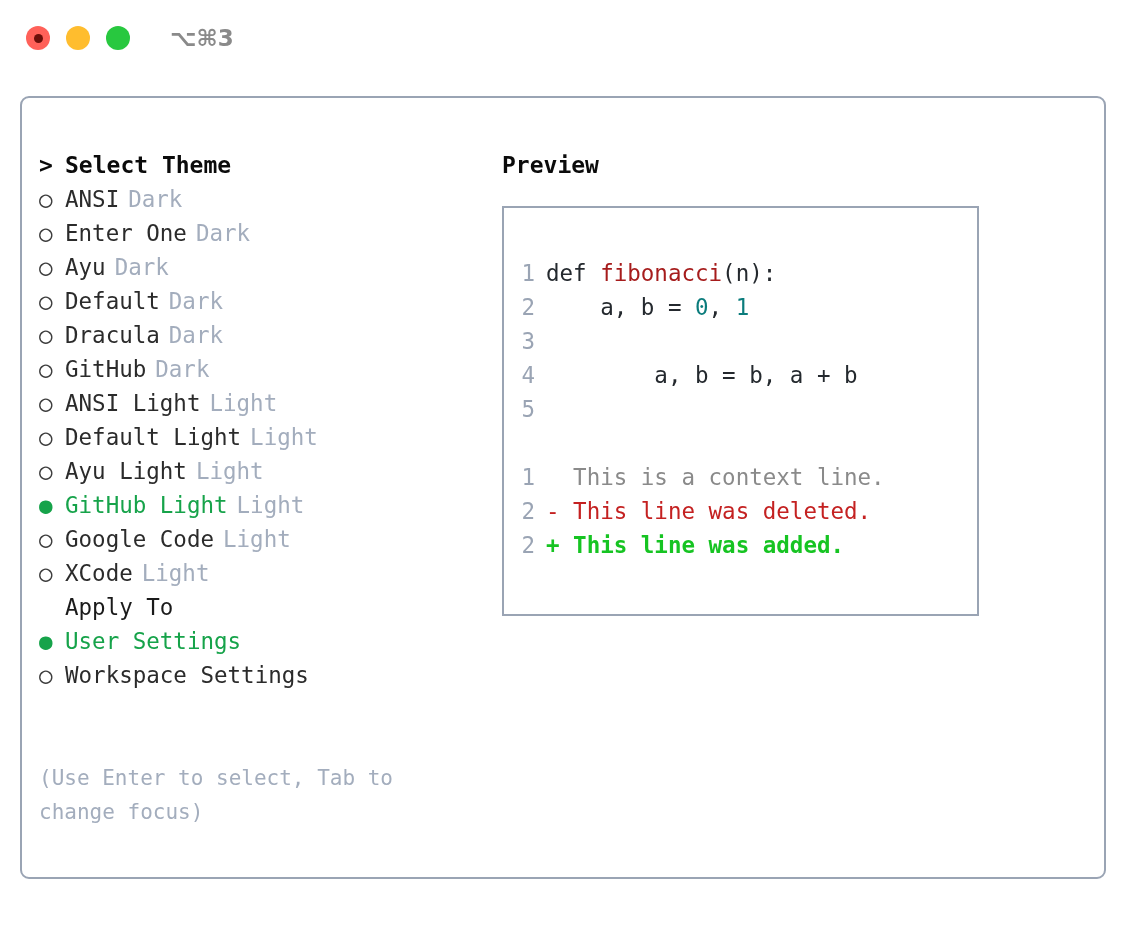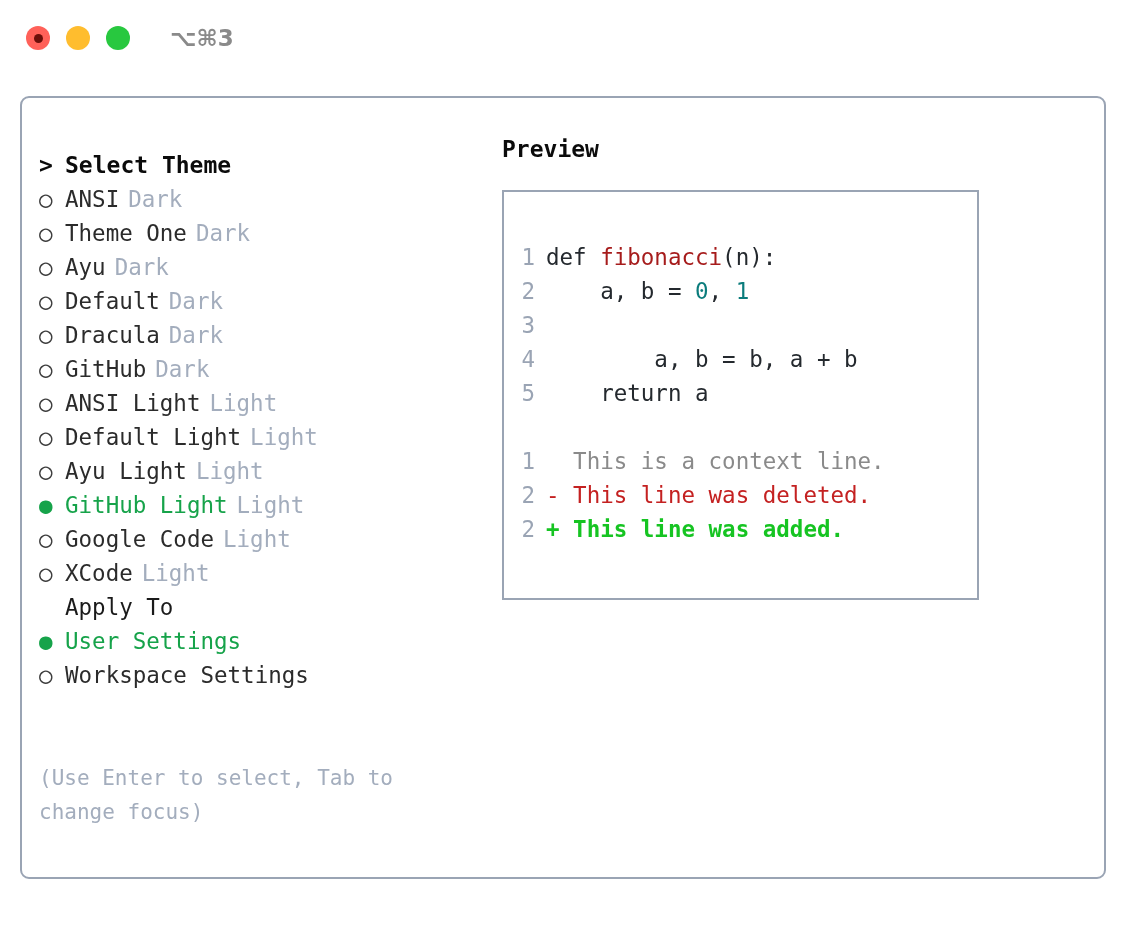--- a/index.html
+++ b/index.html
@@ -124,21 +124,21 @@
     width: 420px;
     font-size: 21px;
     line-height: 34px;
     color: #a3adbd;
   }
 
   
   #preview-column {
     position: absolute;
     left: 480px;
-    top: 34px;
+    top: 50px;
     width: 490px;
   }
   #preview-heading {
     font-size: 23px;
     font-weight: bold;
     color: #0b0b0b;
     line-height: 34px;
     margin-bottom: 24px;
   }
   #preview-panel {
@@ -189,21 +189,21 @@
   <div id="card-inner">
 
     <div id="theme-column">
 
       <div class="row" id="select-theme-heading">
         <span class="caret">&gt;</span><span>Select Theme</span>
       </div>
 
       <div id="theme-items">
           <div class="row"><span class="bullet bullet-empty">○</span><span class="theme-name">ANSI</span><span class="theme-tag">Dark</span></div>
-          <div class="row"><span class="bullet bullet-empty">○</span><span class="theme-name">Theme One</span><span class="theme-tag">Dark</span></div>
+          <div class="row"><span class="bullet bullet-empty">○</span><span class="theme-name">Enter One</span><span class="theme-tag">Dark</span></div>
           <div class="row"><span class="bullet bullet-empty">○</span><span class="theme-name">Ayu</span><span class="theme-tag">Dark</span></div>
           <div class="row"><span class="bullet bullet-empty">○</span><span class="theme-name">Default</span><span class="theme-tag">Dark</span></div>
           <div class="row"><span class="bullet bullet-empty">○</span><span class="theme-name">Dracula</span><span class="theme-tag">Dark</span></div>
           <div class="row"><span class="bullet bullet-empty">○</span><span class="theme-name">GitHub</span><span class="theme-tag">Dark</span></div>
           <div class="row"><span class="bullet bullet-empty">○</span><span class="theme-name">ANSI Light</span><span class="theme-tag">Light</span></div>
           <div class="row"><span class="bullet bullet-empty">○</span><span class="theme-name">Default Light</span><span class="theme-tag">Light</span></div>
           <div class="row"><span class="bullet bullet-empty">○</span><span class="theme-name">Ayu Light</span><span class="theme-tag">Light</span></div>
           <div class="row"><span class="bullet bullet-filled">●</span><span class="theme-name selected">GitHub Light</span><span class="theme-tag">Light</span></div>
           <div class="row"><span class="bullet bullet-empty">○</span><span class="theme-name">Google Code</span><span class="theme-tag">Light</span></div>
           <div class="row"><span class="bullet bullet-empty">○</span><span class="theme-name">XCode</span><span class="theme-tag">Light</span></div>
@@ -221,21 +221,21 @@
     <div id="hint">(Use Enter to select, Tab to change focus)</div>
 
     <div id="preview-column">
       <div id="preview-heading">Preview</div>
       <div id="preview-panel">
         <div id="code-block">
             <div class="code-line"><span class="lineno">1</span><span><span class="codetext">def </span><span class="tok-fn">fibonacci</span><span class="codetext">(n):</span></span></div>
             <div class="code-line"><span class="lineno">2</span><span><span class="codetext">    a, b = </span><span class="tok-num">0</span><span class="codetext">, </span><span class="tok-num">1</span></span></div>
             <div class="code-line"><span class="lineno">3</span></div>
             <div class="code-line"><span class="lineno">4</span><span><span class="codetext">        a, b = b, a + b</span></span></div>
-            <div class="code-line"><span class="lineno">5</span><span><span class="codetext">    return a</span></span></div>
+            <div class="code-line"><span class="lineno">5</span></div>
           </div>
         <div class="blank-line"></div>
         <div id="diff-block">
             <div class="code-line"><span class="lineno">1</span><span class="diff-context">  This is a context line.</span></div>
             <div class="code-line"><span class="lineno">2</span><span class="diff-del">- This line was deleted.</span></div>
             <div class="code-line"><span class="lineno">2</span><span class="diff-add">+ This line was added.</span></div>
           </div>
       </div>
     </div>
 

